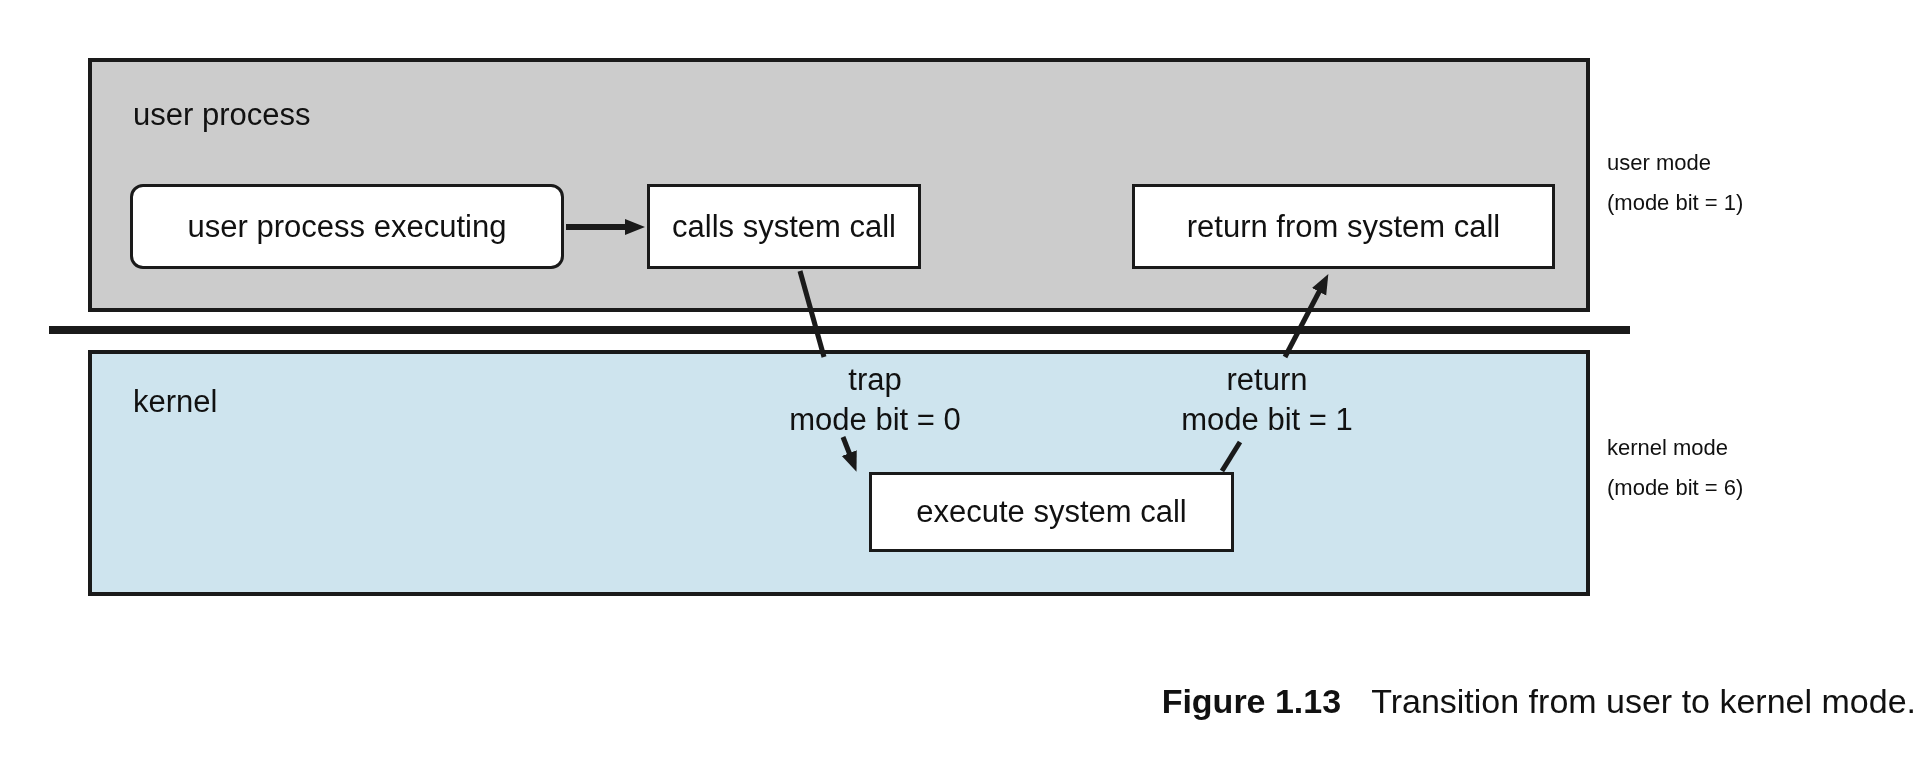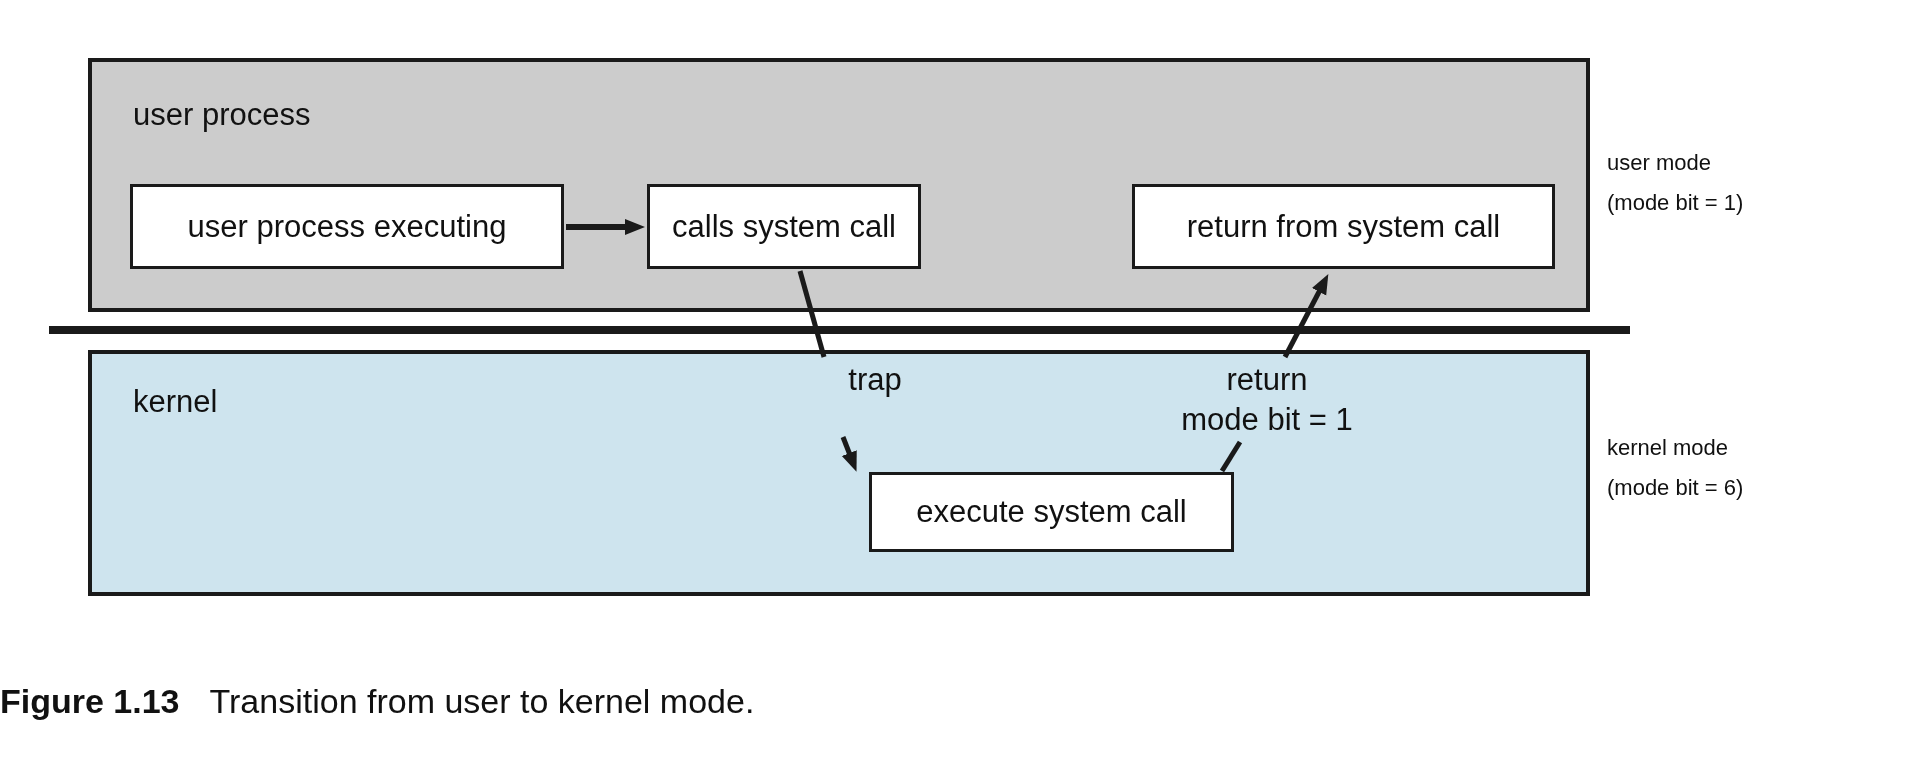--- a/index.html
+++ b/index.html
@@ -23,21 +23,21 @@
     position: absolute;
     box-sizing: border-box;
     background: #ffffff;
     border: 3px solid #1a1a1a;
     display: flex;
     align-items: center;
     justify-content: center;
     font-size: 31px;
     white-space: nowrap;
   }
-  .node-executing { left: 130px; top: 184px; width: 434px; height: 85px; }
+  .node-executing { left: 130px; top: 184px; width: 434px; height: 85px; border-radius: 13px; }
   .node-calls     { left: 647px; top: 184px; width: 274px; height: 85px; }
   .node-return    { left: 1132px; top: 184px; width: 423px; height: 85px; }
   .node-execute   { left: 857px; top: 472px; width: 365px; height: 80px; margin-left: 12px; }
   .region-label { position: absolute; font-size: 31px; white-space: nowrap; }
   .label-user-process { left: 133px; top: 97px; }
   .label-kernel { left: 133px; top: 384px; }
   .transition-label {
     position: absolute;
     width: 260px;
     text-align: center;
@@ -54,21 +54,21 @@
     line-height: 40px;
     white-space: nowrap;
   }
   .mode-user { top: 143px; }
   .mode-kernel { top: 428px; }
   #connectors { position: absolute; left: 0; top: 0; width: 1916px; height: 768px; pointer-events: none; }
   .caption {
     position: absolute;
     left: 0; top: 682px;
     width: 1916px;
-    text-align: left;
+    text-align: right;
     font-size: 34px;
     white-space: nowrap;
   }
   .caption .fig-label { font-weight: bold; margin-right: 30px; }
 </style>
 </head>
 <body>
 
 <div id="stage">
 
@@ -94,20 +94,21 @@
     <line x1="1285" y1="357" x2="1320" y2="290" stroke="#1a1a1a" stroke-width="5" marker-end="url(#arrow)"></line>
   </svg>
 
   <div class="node node-executing">user process executing</div>
   <div class="node node-calls">calls system call</div>
   <div class="node node-return">return from system call</div>
   <div class="node node-execute">execute system call</div>
 
   <div class="transition-label trap-block">
     <div>trap</div>
+    <div>mode bit = 0</div>
   </div>
   <div class="transition-label return-block">
     <div>return</div>
     <div>mode bit = 1</div>
   </div>
 
   <div class="mode-label mode-user">
     <div>user mode</div>
     <div>(mode bit = 1)</div>
   </div>

